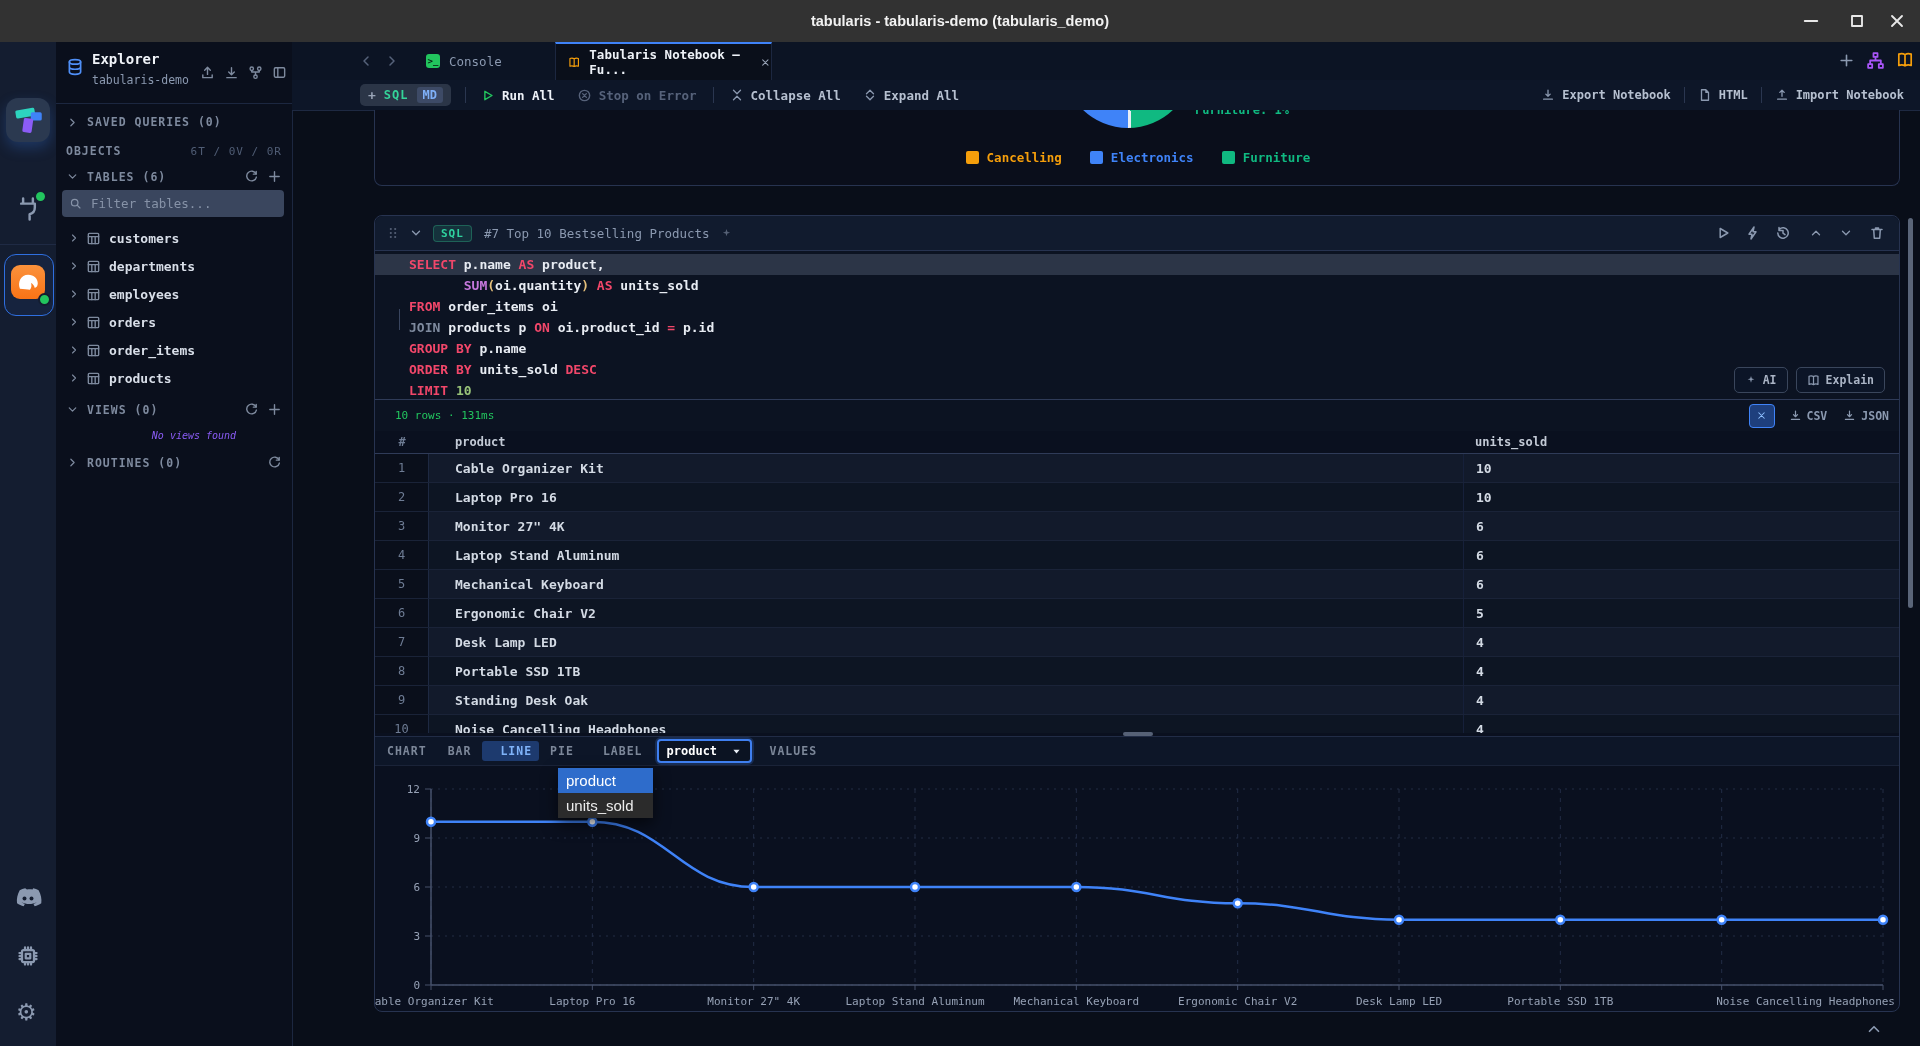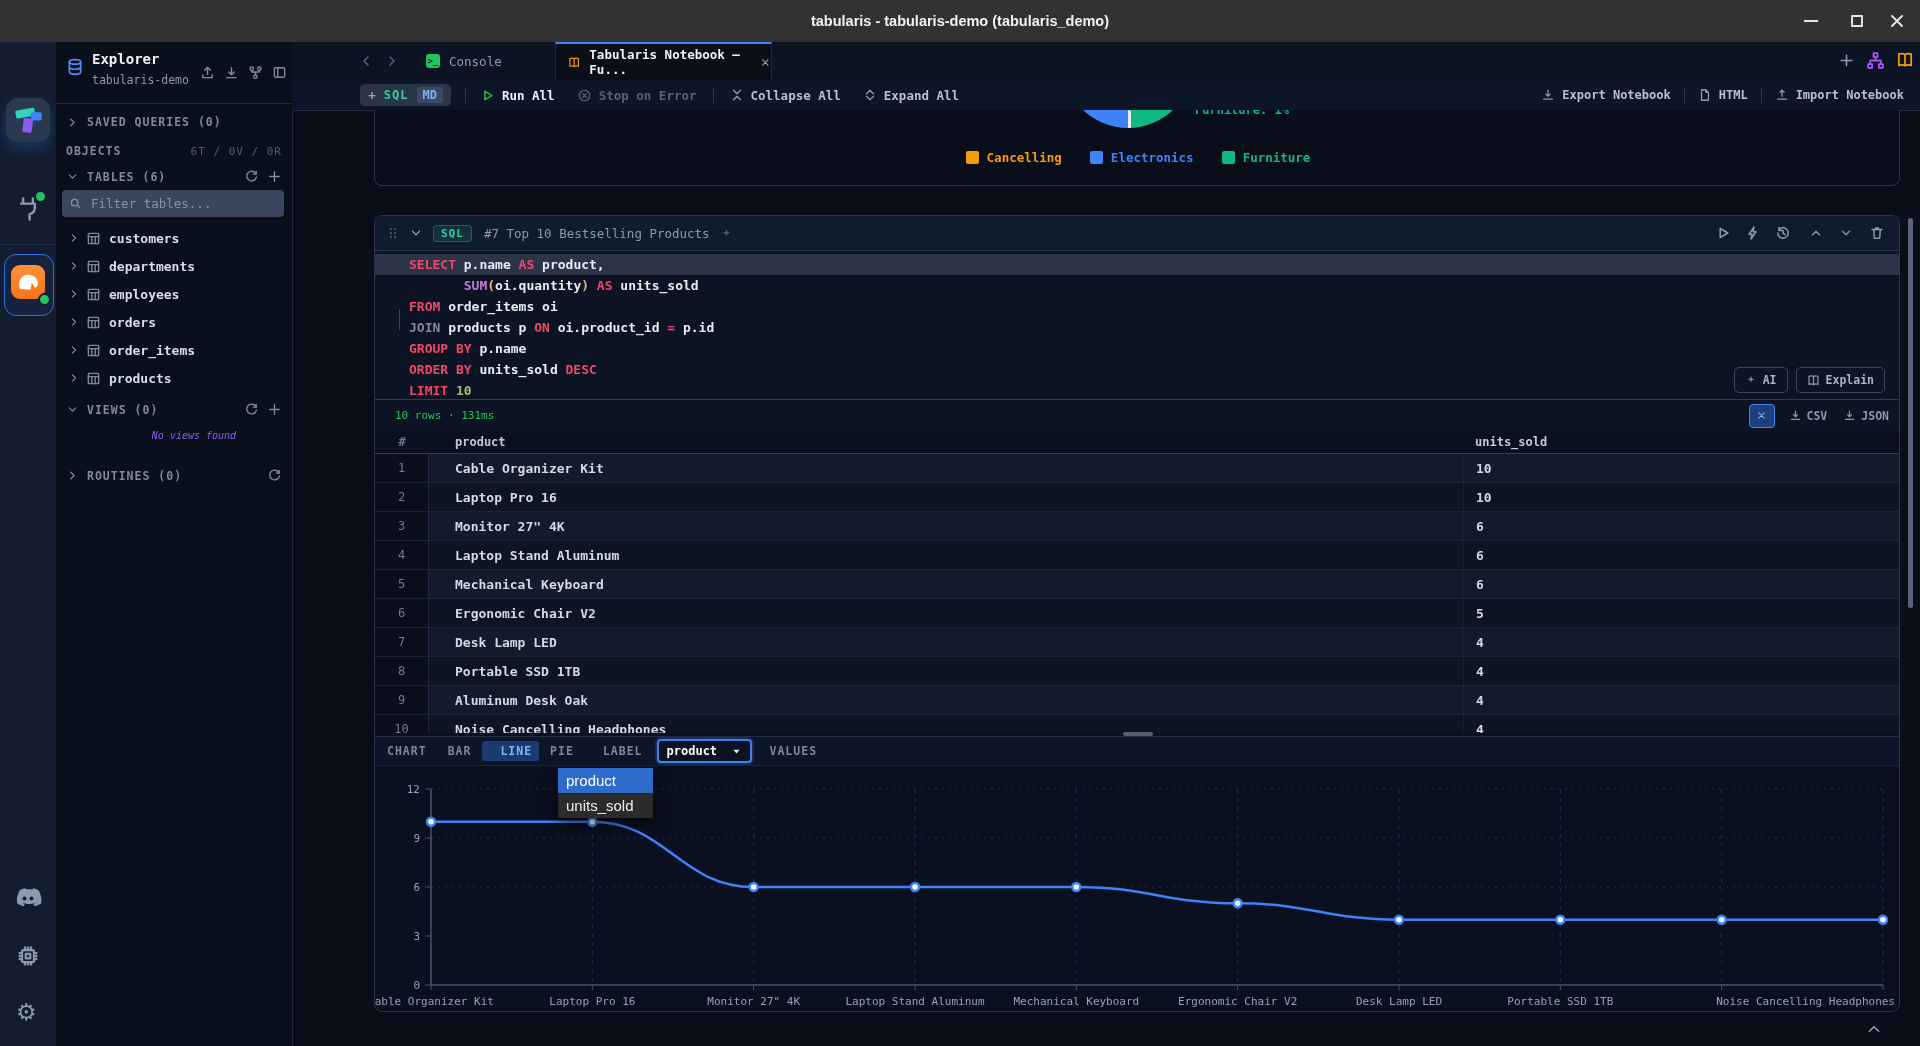--- a/index.html
+++ b/index.html
@@ -355,21 +355,21 @@
           </svg>
         </span>
       <span class="ic p-ic" style="margin-left:8px">
           <svg viewBox="0 0 16 16">
             <path d="M8 3v10M3 8h10"></path>
           </svg>
         </span>
     </div>
     <div class="abs noviews" style="left:0;top:388px;width:236px;text-align:center;padding-left:40px;box-sizing:border-box">No views found</div>
 
-    <div class="abs flex" style="left:10px;top:426px;width:216px">
+    <div class="abs flex" style="left:10px;top:413px;width:216px">
       <span class="ic p-ic" style="width:13px;height:13px;margin-right:8px">
           <svg viewBox="0 0 16 16">
             <path d="M6 4l4 4-4 4"></path>
           </svg>
         </span>
       <span class="p-sec">ROUTINES (0)</span>
       <span style="flex:1"></span>
       <span class="ic p-ic">
           <svg viewBox="0 0 16 16">
             <path d="M12.8 5.2A5.2 5.2 0 1 0 13.2 8.6"></path>
@@ -675,21 +675,21 @@
             <div class="c-prod">Desk Lamp LED</div>
             <div class="c-val">4</div>
           </div>
           <div class="r-row even">
             <div class="c-num">8</div>
             <div class="c-prod">Portable SSD 1TB</div>
             <div class="c-val">4</div>
           </div>
           <div class="r-row odd">
             <div class="c-num">9</div>
-            <div class="c-prod">Aluminum Desk Oak</div>
+            <div class="c-prod">Standing Desk Oak</div>
             <div class="c-val">4</div>
           </div>
           <div class="r-row even">
             <div class="c-num">10</div>
             <div class="c-prod">Noise Cancelling Headphones</div>
             <div class="c-val">4</div>
           </div>
         </div>
     </div>
 

